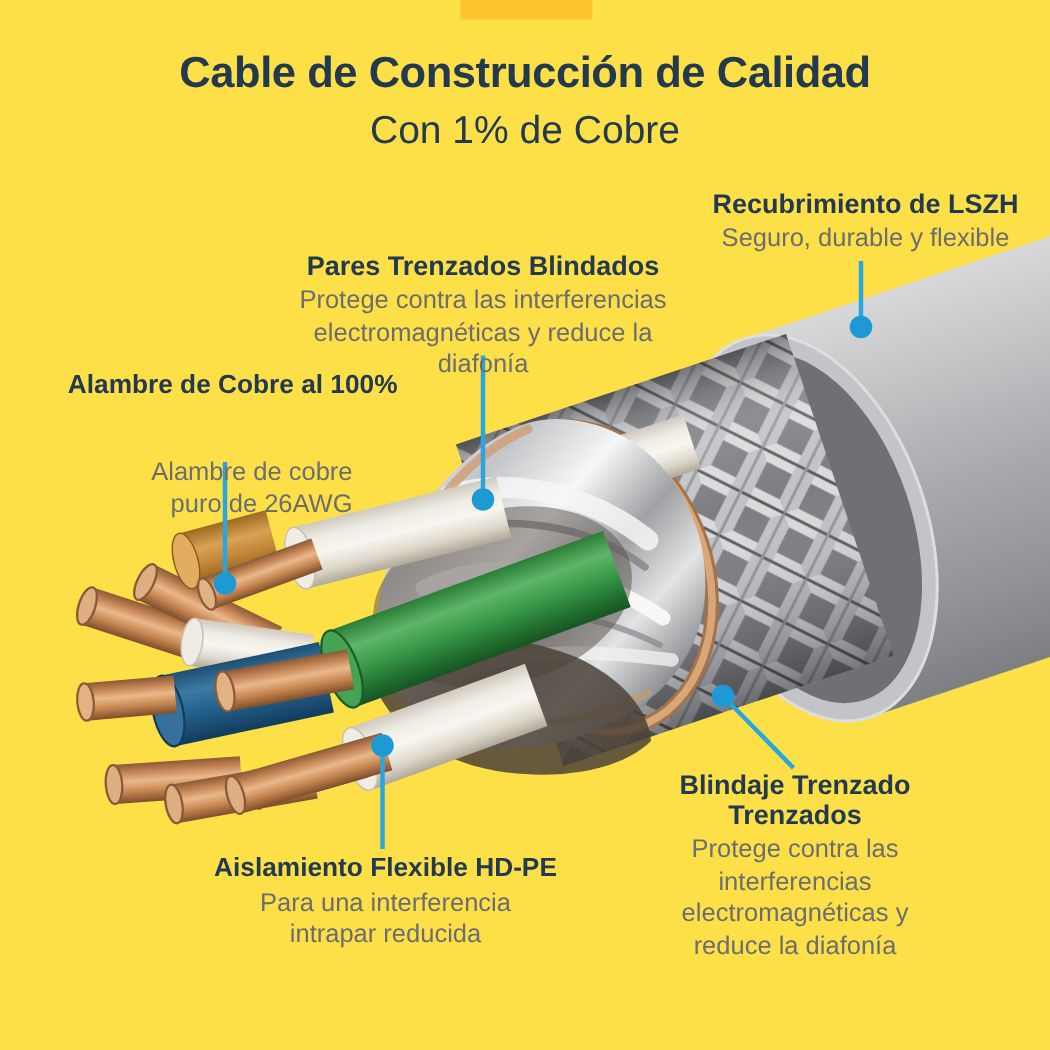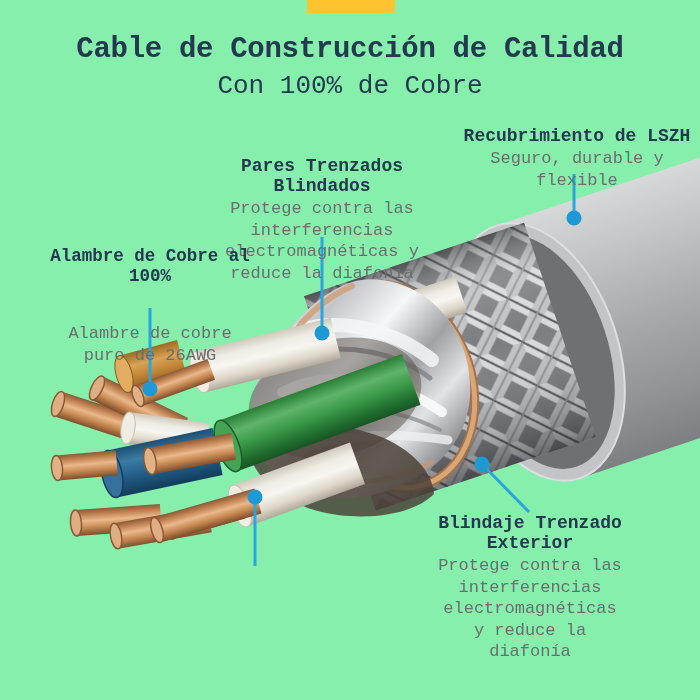--- a/index.html
+++ b/index.html
@@ -1,18 +1,18 @@
 <!DOCTYPE html>
 <html><head>
 <meta charset="utf-8">
 <style>
   html,body{margin:0;padding:0;background:#ffffff;}
   .stage{
-    position:relative;width:700px;height:700px;overflow:hidden;background:#86efac;
-    font-family:Liberation Mono, monospace;
+    position:relative;width:700px;height:700px;overflow:hidden;background:#fde047;
+    font-family:Liberation Sans, sans-serif;
   }
   .accent-bar{position:absolute;left:307px;top:0;width:88px;height:13px;background:#fdc42e;}
   .header{position:absolute;left:0;top:33px;width:700px;text-align:center;color:#223950;}
   .header .title{font-size:29px;font-weight:bold;letter-spacing:-0.3px;margin:0;}
   .header .subtitle{font-size:26px;font-weight:400;margin-top:5px;}
   .callout{position:absolute;text-align:center;}
   .co-title{font-size:18px;font-weight:bold;color:#223950;line-height:1.12;}
   .co-title.small{font-size:17.5px;}
   .co-desc{font-size:17px;color:#6b6d70;line-height:1.26;margin:2px auto 0 auto;}
   .illu{position:absolute;left:0;top:0;width:700px;height:700px;}
@@ -198,37 +198,41 @@
       <circle cx="150" cy="389" r="7.5"></circle>
       <circle cx="482" cy="464" r="7.5"></circle>
       <circle cx="255" cy="497" r="7.5"></circle>
     </g>
   </svg>
 
   <div class="accent-bar"></div>
 
   <div class="header">
     <div class="title">Cable de Construcción de Calidad</div>
-    <div class="subtitle">Con 100% de Cobre</div>
+    <div class="subtitle">Con 1% de Cobre</div>
   </div>
 
   <div class="callout" style="left:447px;top:126px;width:260px;">
     <div class="co-title">Recubrimiento de LSZH</div>
     <div class="co-desc" style="width:245px;">Seguro, durable y flexible</div>
   </div>
 
-  <div class="callout" style="left:192px;top:156px;width:260px;">
+  <div class="callout" style="left:192px;top:167px;width:260px;">
     <div class="co-title">Pares Trenzados Blindados</div>
     <div class="co-desc" style="width:256px;">Protege contra las interferencias electromagnéticas y reduce la diafonía</div>
   </div>
 
-  <div class="callout" style="left:35px;top:247px;width:230px;">
+  <div class="callout" style="left:35px;top:247px;width:230px;text-align:right;">
     <div class="co-title small">Alambre de Cobre al 100%</div>
     <div class="co-desc" style="width:170px;margin-top:37px;">Alambre de cobre puro de 26AWG</div>
   </div>
 
   <div class="callout" style="left:435px;top:513px;width:190px;">
-    <div class="co-title">Blindaje Trenzado Exterior</div>
+    <div class="co-title">Blindaje Trenzado Trenzados</div>
     <div class="co-desc" style="width:186px;">Protege contra las interferencias electromagnéticas y reduce la diafonía</div>
   </div>
 
+  <div class="callout" style="left:132px;top:569px;width:250px;">
+    <div class="co-title small">Aislamiento Flexible HD-PE</div>
+    <div class="co-desc" style="width:210px;">Para una interferencia intrapar reducida</div>
+  </div>
 
 </div>
 
 </body></html>

